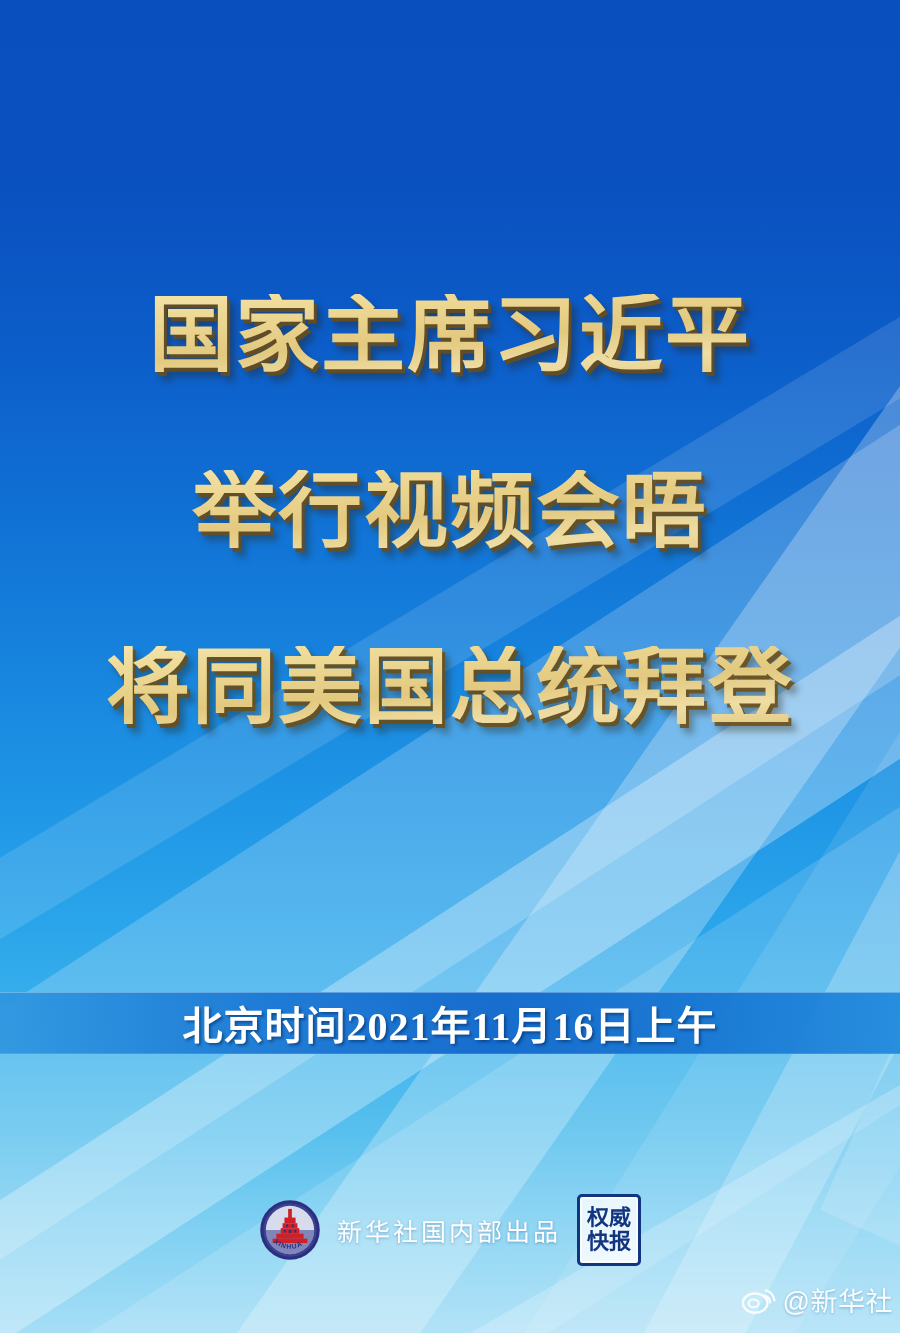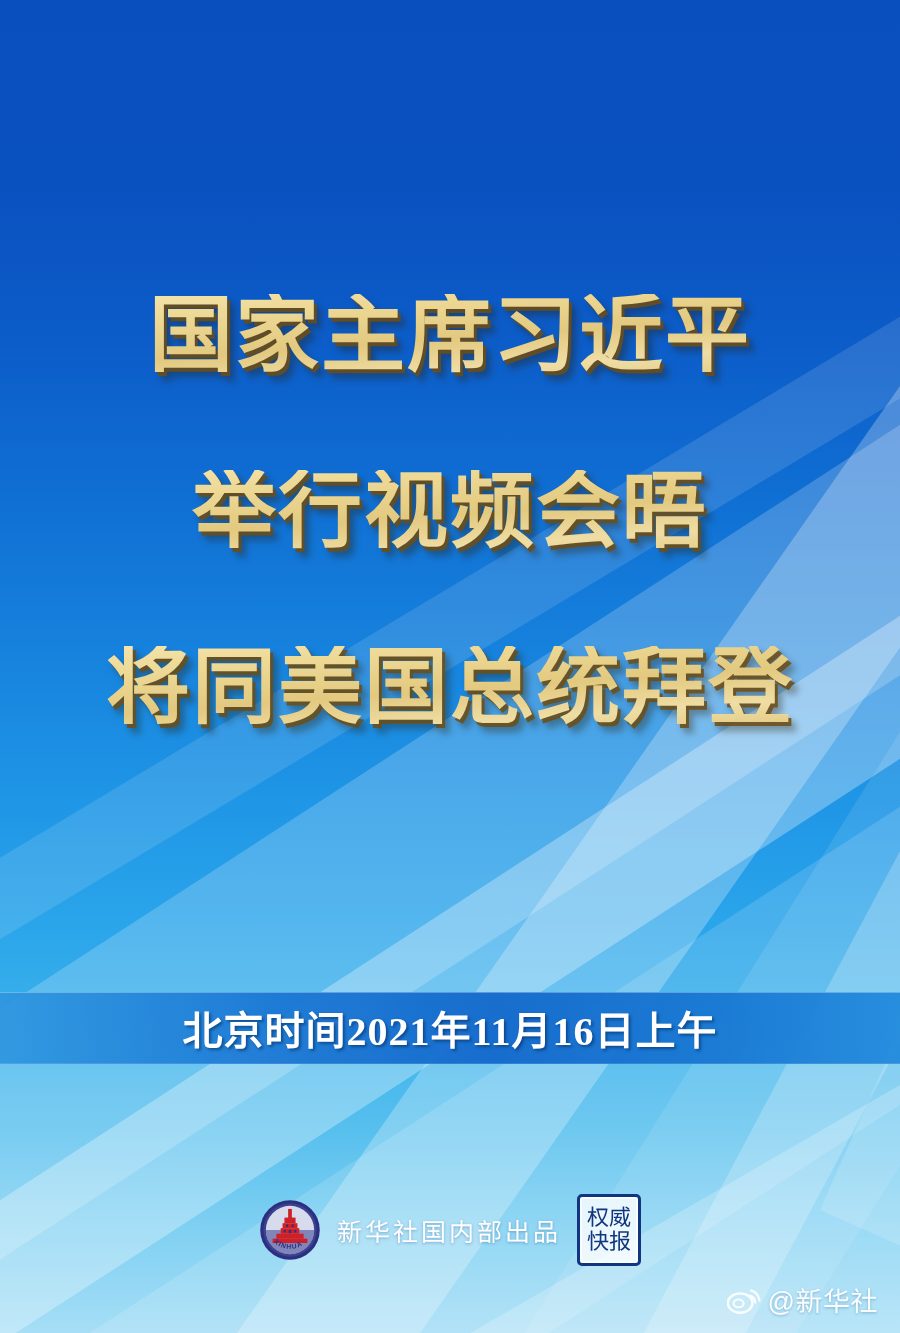--- a/index.html
+++ b/index.html
@@ -152,21 +152,21 @@
     text-align: center;
   }
   .hl-line:last-child { margin-bottom: 0; }
 
   
   .subtitle-band {
     position: absolute;
     left: 0;
     right: 0;
     top: 992px;
-    height: 72px;
+    height: 62px;
     z-index: 6;
     background: linear-gradient(90deg,
                 rgba(46,150,224,0.92) 0%,
                 rgba(27,120,212,0.95) 30%,
                 rgba(20,106,204,0.97) 55%,
                 rgba(23,118,210,0.95) 78%,
                 rgba(31,136,220,0.92) 100%);
     box-shadow: inset 0 1px 0 rgba(255,255,255,0.30),
                 inset 0 -1px 0 rgba(255,255,255,0.12);
     display: flex;
@@ -219,32 +219,32 @@
     display: flex;
     flex-direction: column;
     align-items: center;
     justify-content: center;
     box-shadow: inset 0 0 0 2px rgba(255,255,255,0.65);
     overflow: hidden;
   }
   .stamp span {
     display: block;
     font-family: "Liberation Serif", "DejaVu Serif", serif;
-    font-weight: 400;
+    font-weight: 700;
     font-size: 22px;
     line-height: 1.08;
     letter-spacing: 0px;
     color: #12357f;
     white-space: nowrap;
   }
 
   
   .watermark {
     position: absolute;
-    right: 22px;
+    right: 7px;
     bottom: 14px;
     z-index: 8;
     display: flex;
     align-items: center;
     gap: 7px;
     opacity: 0.93;
   }
   .weibo-icon { width: 34px; height: 28px; display: block; }
   .watermark-text {
     font-size: 27px;

